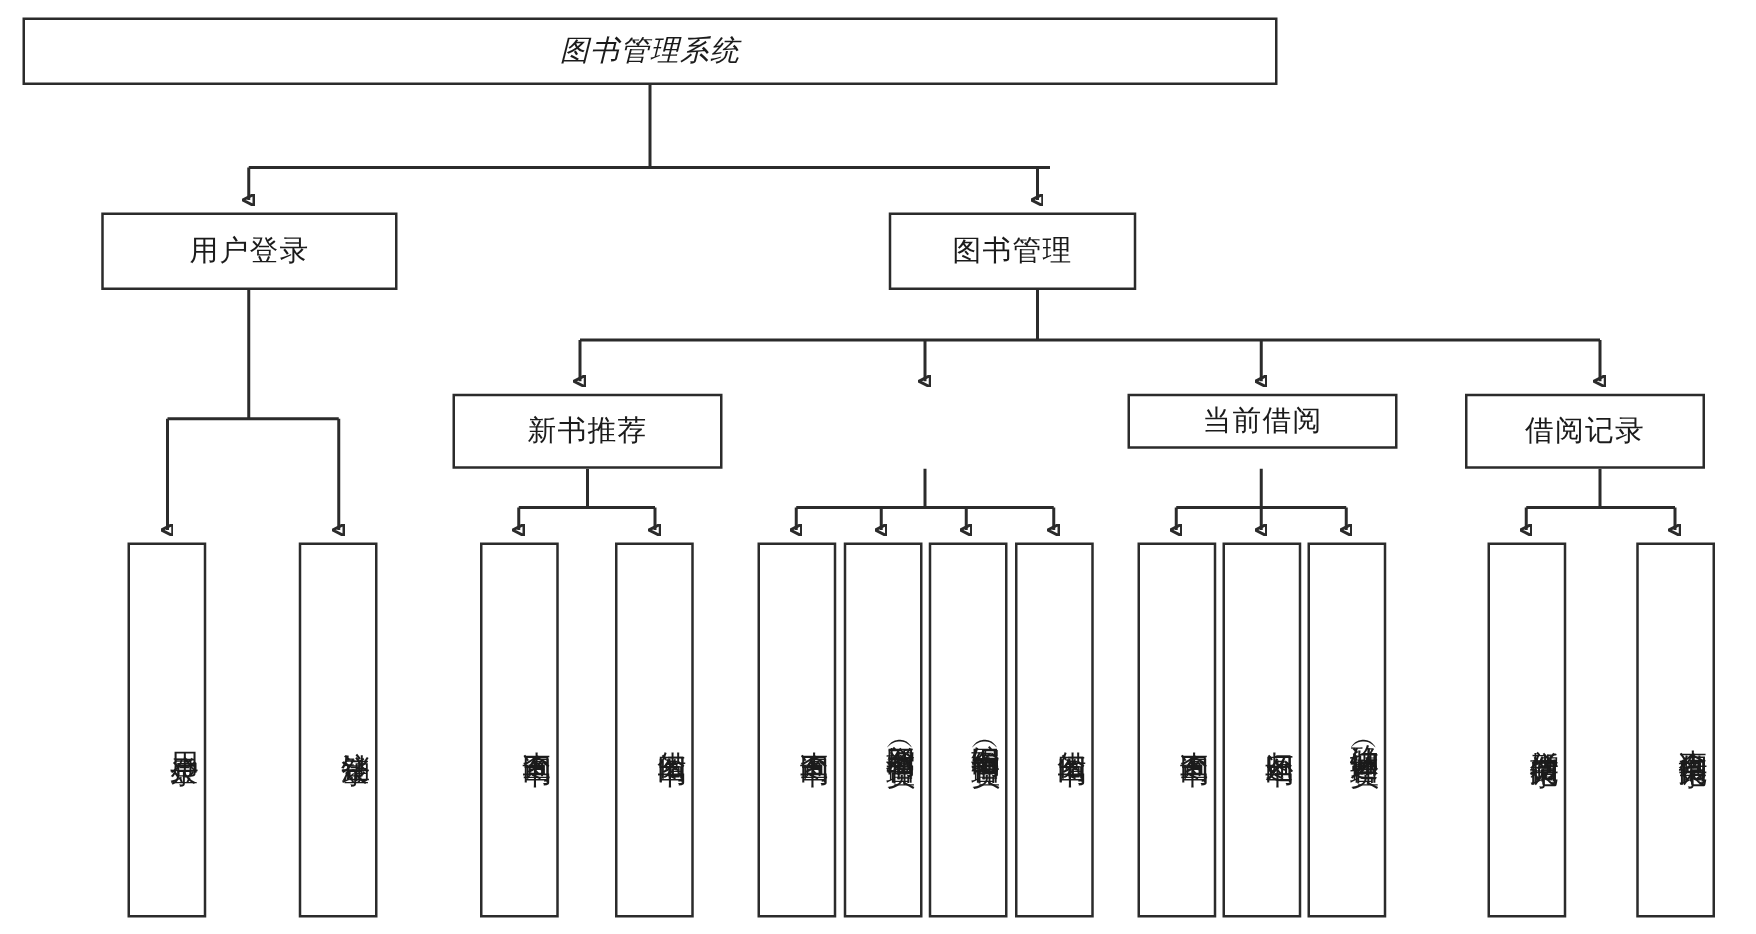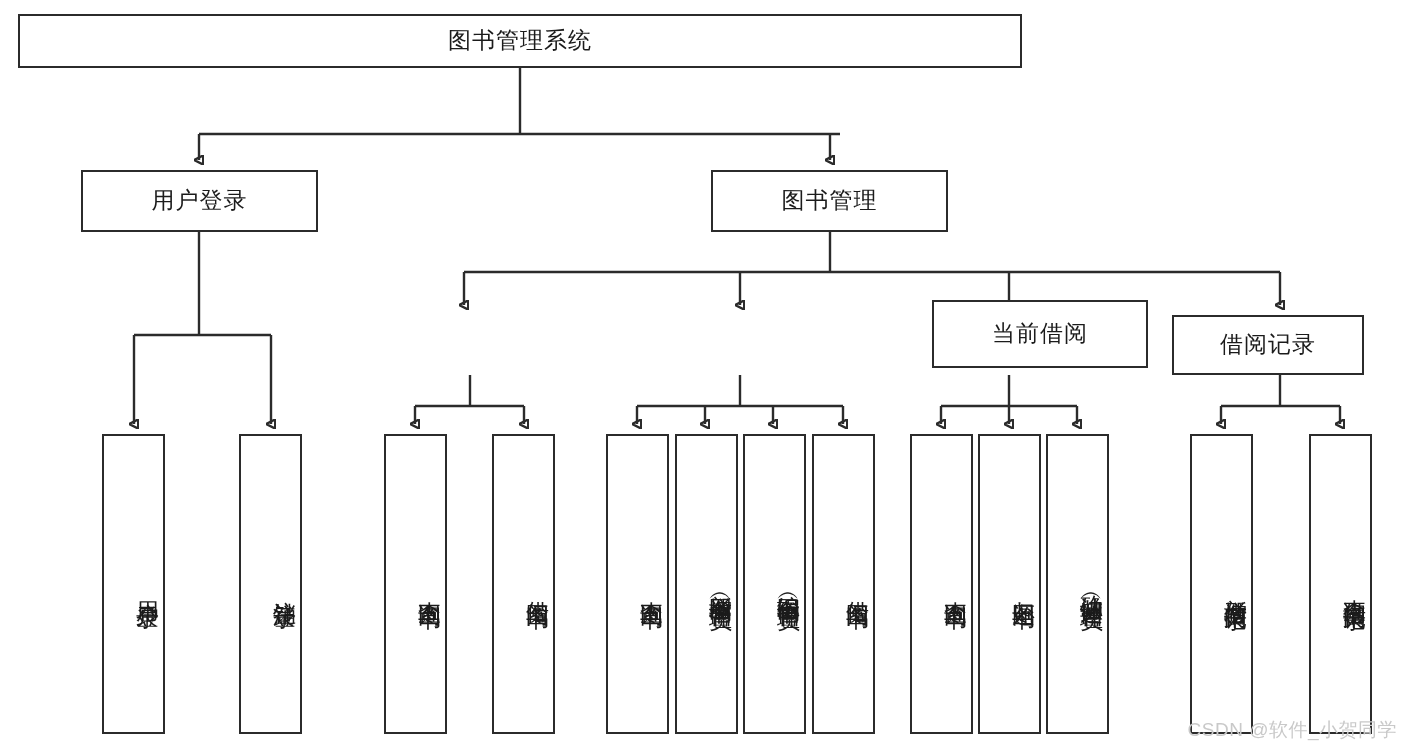--- a/index.html
+++ b/index.html
@@ -122,32 +122,35 @@
     <path d="M941,406 L941,424" marker-end="url(#arrow)"></path>
     <path d="M1009,406 L1009,424" marker-end="url(#arrow)"></path>
     <path d="M1077,406 L1077,424" marker-end="url(#arrow)"></path>
 
     <path d="M1280,375 L1280,406"></path>
     <path d="M1221,406 L1340,406"></path>
     <path d="M1221,406 L1221,424" marker-end="url(#arrow)"></path>
     <path d="M1340,406 L1340,424" marker-end="url(#arrow)"></path>
   </svg>
 
-  <div class="node-box node-h" style="left:18px; top:14px; width:1004px; height:54px;">
+  <div class="node-box node-h" style="left:18px; top:14px; width:1004px; height:54px;font-style:italic;">
     <span>图书管理系统</span>
   </div>
 
   <div class="node-box node-h" style="left:81px; top:170px; width:237px; height:62px;">
     <span>用户登录</span>
   </div>
-  <div class="node-box node-h" style="left:711px; top:170px; width:237px; height:62px;">
+  <div class="node-box node-h" style="left:711px; top:170px; width:198px; height:62px;">
     <span>图书管理</span>
   </div>
 
-  <div class="node-box node-h" style="left:902px; top:300px; width:216px; height:68px;margin-left:30px;">
+  <div class="node-box node-h" style="left:362px; top:315px; width:216px; height:60px;">
+    <span>新书推荐</span>
+  </div>
+  <div class="node-box node-h" style="left:902px; top:315px; width:216px; height:44px;">
     <span>当前借阅</span>
   </div>
   <div class="node-box node-h" style="left:1172px; top:315px; width:192px; height:60px;">
     <span>借阅记录</span>
   </div>
 
   <div class="node-box node-v" style="left:102px; top:434px; width:63px; height:300px;">
     <span>用户登录</span>
   </div>
   <div class="node-box node-v" style="left:239px; top:434px; width:63px; height:300px;">
@@ -184,15 +187,14 @@
     <span>确认归还（管理员）</span>
   </div>
 
   <div class="node-box node-v" style="left:1190px; top:434px; width:63px; height:300px;">
     <span>新增借阅记录</span>
   </div>
   <div class="node-box node-v" style="left:1309px; top:434px; width:63px; height:300px;">
     <span>查询借阅记录</span>
   </div>
 
-  <div class="watermark">CSDN @软件_小贺同学</div>
 
 </div>
 
 </body></html>

